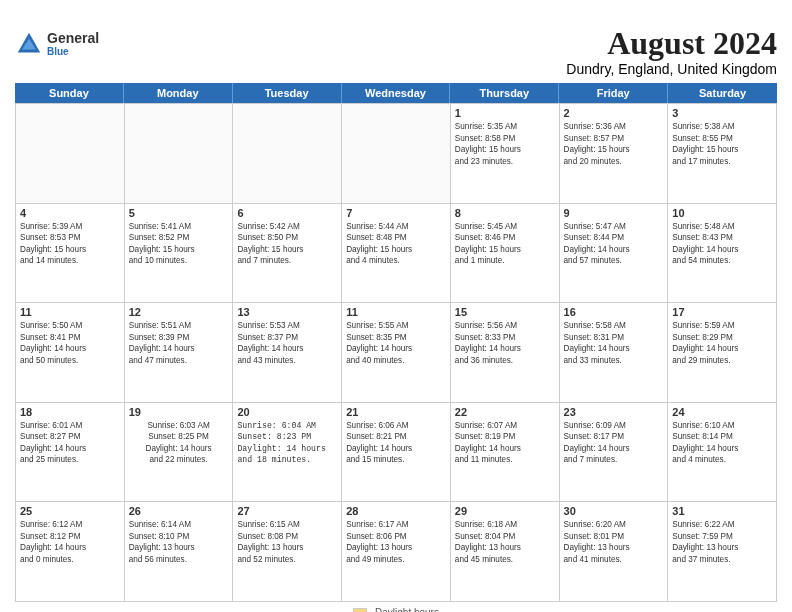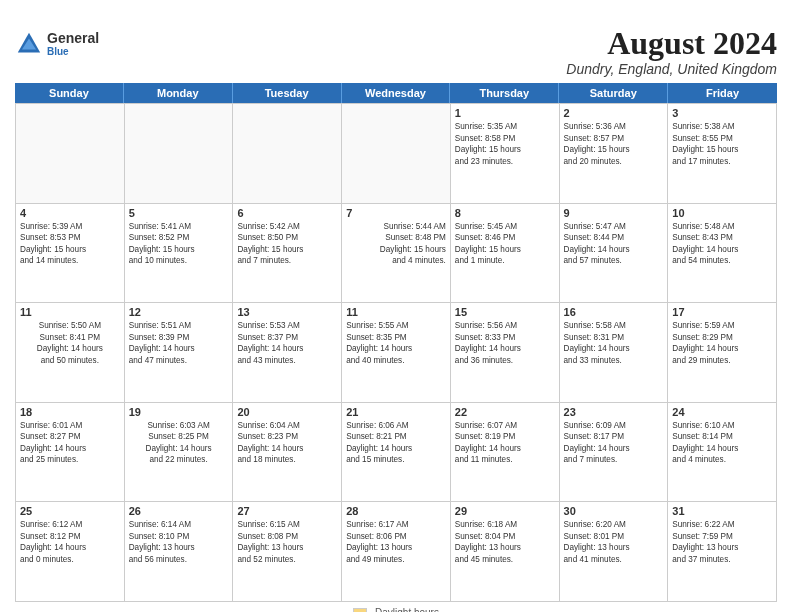--- a/index.html
+++ b/index.html
@@ -54,22 +54,21 @@
     }
     .month-year {
       font-size: 32px;
       font-weight: bold;
       color: #222;
       line-height: 1.1;
       font-family: Liberation Serif, serif;
     }
     .location {
       font-size: 14px;
-      color: #404040;
-      font-style: italic;
+      color: #000000;
     }
     .calendar {
       flex: 1;
       display: flex;
       flex-direction: column;
     }
     .cal-header {
       display: grid;
       grid-template-columns: repeat(7, 1fr);
       background: #2a6db5;
@@ -157,22 +156,22 @@
     </div>
   </div>
 
   <div class="calendar">
     <div class="cal-header">
     <div class="cal-header-cell">Sunday</div>
         <div class="cal-header-cell">Monday</div>
         <div class="cal-header-cell">Tuesday</div>
         <div class="cal-header-cell">Wednesday</div>
         <div class="cal-header-cell">Thursday</div>
+        <div class="cal-header-cell">Friday</div>
         <div class="cal-header-cell">Saturday</div>
-        <div class="cal-header-cell">Friday</div>
       </div>
     <div class="cal-body">
     <div class="cal-row">
           <div class="cal-cell empty"></div>
           <div class="cal-cell empty"></div>
           <div class="cal-cell empty"></div>
           <div class="cal-cell empty"></div>
           <div class="cal-cell">
             <div class="day-number">1</div>
             <div class="cell-text" style="white-space: pre-line;">Sunrise: 5:35 AM
@@ -212,21 +211,21 @@
           </div>
           <div class="cal-cell">
             <div class="day-number">6</div>
             <div class="cell-text" style="white-space: pre-line;">Sunrise: 5:42 AM
 Sunset: 8:50 PM
 Daylight: 15 hours
 and 7 minutes.</div>
           </div>
           <div class="cal-cell">
             <div class="day-number">7</div>
-            <div class="cell-text" style="white-space: pre-line; text-align: right;">Sunrise: 5:44 AM
+            <div class="cell-text" style="white-space: pre-line;">Sunrise: 5:44 AM
 Sunset: 8:48 PM
 Daylight: 15 hours
 and 4 minutes.</div>
           </div>
           <div class="cal-cell">
             <div class="day-number">8</div>
             <div class="cell-text" style="white-space: pre-line;">Sunrise: 5:45 AM
 Sunset: 8:46 PM
 Daylight: 15 hours
 and 1 minute.</div>
@@ -242,21 +241,21 @@
             <div class="day-number">10</div>
             <div class="cell-text" style="white-space: pre-line;">Sunrise: 5:48 AM
 Sunset: 8:43 PM
 Daylight: 14 hours
 and 54 minutes.</div>
           </div>
         </div>
         <div class="cal-row">
           <div class="cal-cell">
             <div class="day-number">11</div>
-            <div class="cell-text" style="white-space: pre-line; text-align: center;">Sunrise: 5:50 AM
+            <div class="cell-text" style="white-space: pre-line;">Sunrise: 5:50 AM
 Sunset: 8:41 PM
 Daylight: 14 hours
 and 50 minutes.</div>
           </div>
           <div class="cal-cell">
             <div class="day-number">12</div>
             <div class="cell-text" style="white-space: pre-line;">Sunrise: 5:51 AM
 Sunset: 8:39 PM
 Daylight: 14 hours
 and 47 minutes.</div>
@@ -307,21 +306,21 @@
           </div>
           <div class="cal-cell">
             <div class="day-number">19</div>
             <div class="cell-text" style="white-space: pre-line; text-align: center;">Sunrise: 6:03 AM
 Sunset: 8:25 PM
 Daylight: 14 hours
 and 22 minutes.</div>
           </div>
           <div class="cal-cell">
             <div class="day-number">20</div>
-            <div class="cell-text" style="white-space: pre-line;">Sunrise: 6:04 AM
+            <div class="cell-text" style="white-space: pre-line; font-family: Liberation Mono, monospace;">Sunrise: 6:04 AM
 Sunset: 8:23 PM
 Daylight: 14 hours
 and 18 minutes.</div>
           </div>
           <div class="cal-cell">
             <div class="day-number">21</div>
             <div class="cell-text" style="white-space: pre-line;">Sunrise: 6:06 AM
 Sunset: 8:21 PM
 Daylight: 14 hours
 and 15 minutes.</div>

